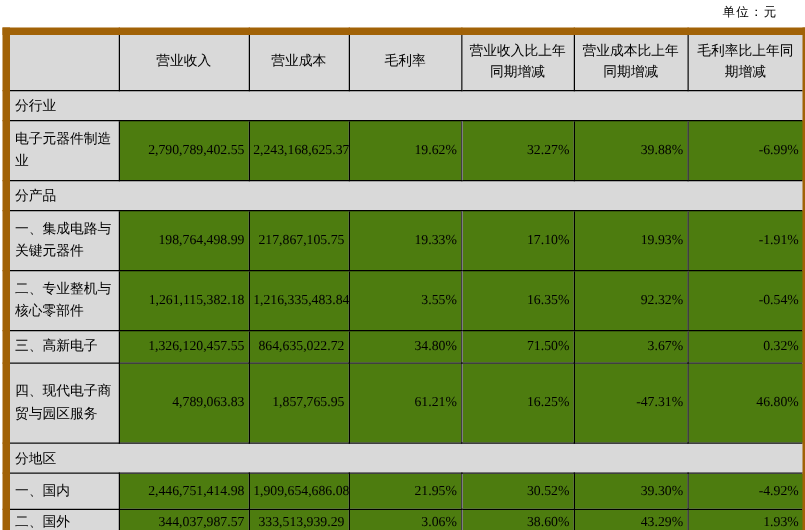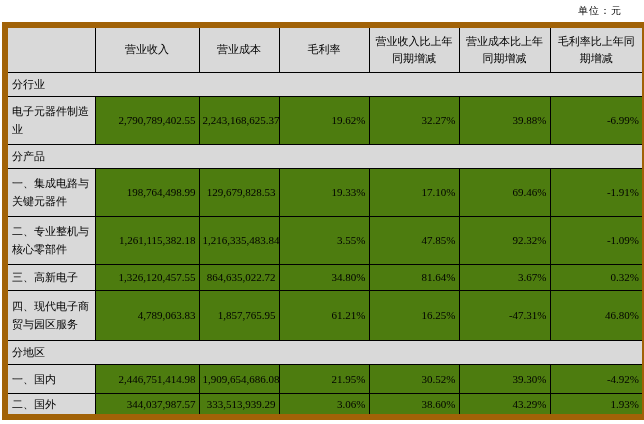--- a/index.html
+++ b/index.html
@@ -54,21 +54,21 @@
     padding-right: 3px;
   }
   tr.section-row td {
     background: #d9d9d9;
     text-align: left;
     padding-left: 4px;
     height: 24px;
     margin-top: 43px;
   }
   tr.row-tall   { height: 48px; }
-  tr.row-tall2  { height: 50px; }
+  tr.row-tall2  { height: 64px; }
   tr.row-single { height: 26px; padding-left: 13px; }
   tr.row-s29    { height: 29px; }
   tr.row-s27    { height: 20px; }
 </style>
 </head>
 <body>
 
 <div class="page">
 
   <div class="unit-line">单位：元</div>
@@ -107,41 +107,41 @@
         <td class="num">39.88%</td>
         <td class="num">-6.99%</td>
       </tr>
 
       <tr class="section-row">
         <td colspan="7">分产品</td>
       </tr>
       <tr class="row-tall">
         <td class="row-label">一、集成电路与关键元器件</td>
         <td class="num">198,764,498.99</td>
-        <td class="num">129,679,828.53</td>
+        <td class="num">217,867,105.75</td>
         <td class="num">19.33%</td>
         <td class="num">17.10%</td>
-        <td class="num">69.46%</td>
+        <td class="num">19.93%</td>
         <td class="num">-1.91%</td>
       </tr>
       <tr class="row-tall">
         <td class="row-label">二、专业整机与核心零部件</td>
         <td class="num">1,261,115,382.18</td>
         <td class="num">1,216,335,483.84</td>
         <td class="num">3.55%</td>
-        <td class="num">47.85%</td>
+        <td class="num">16.35%</td>
         <td class="num">92.32%</td>
-        <td class="num">-1.09%</td>
+        <td class="num">-0.54%</td>
       </tr>
       <tr class="row-single">
         <td class="row-label">三、高新电子</td>
         <td class="num">1,326,120,457.55</td>
         <td class="num">864,635,022.72</td>
         <td class="num">34.80%</td>
-        <td class="num">81.64%</td>
+        <td class="num">71.50%</td>
         <td class="num">3.67%</td>
         <td class="num">0.32%</td>
       </tr>
       <tr class="row-tall2">
         <td class="row-label">四、现代电子商贸与园区服务</td>
         <td class="num">4,789,063.83</td>
         <td class="num">1,857,765.95</td>
         <td class="num">61.21%</td>
         <td class="num">16.25%</td>
         <td class="num">-47.31%</td>

